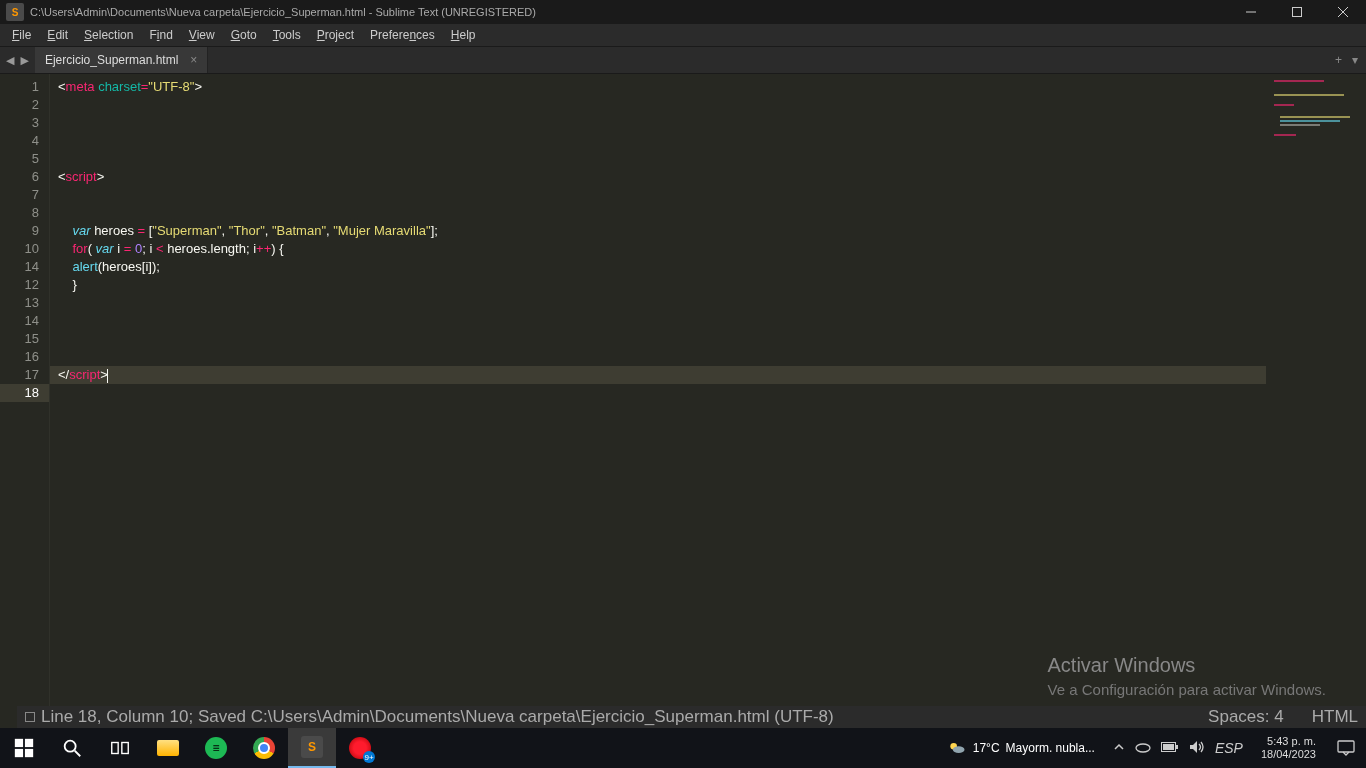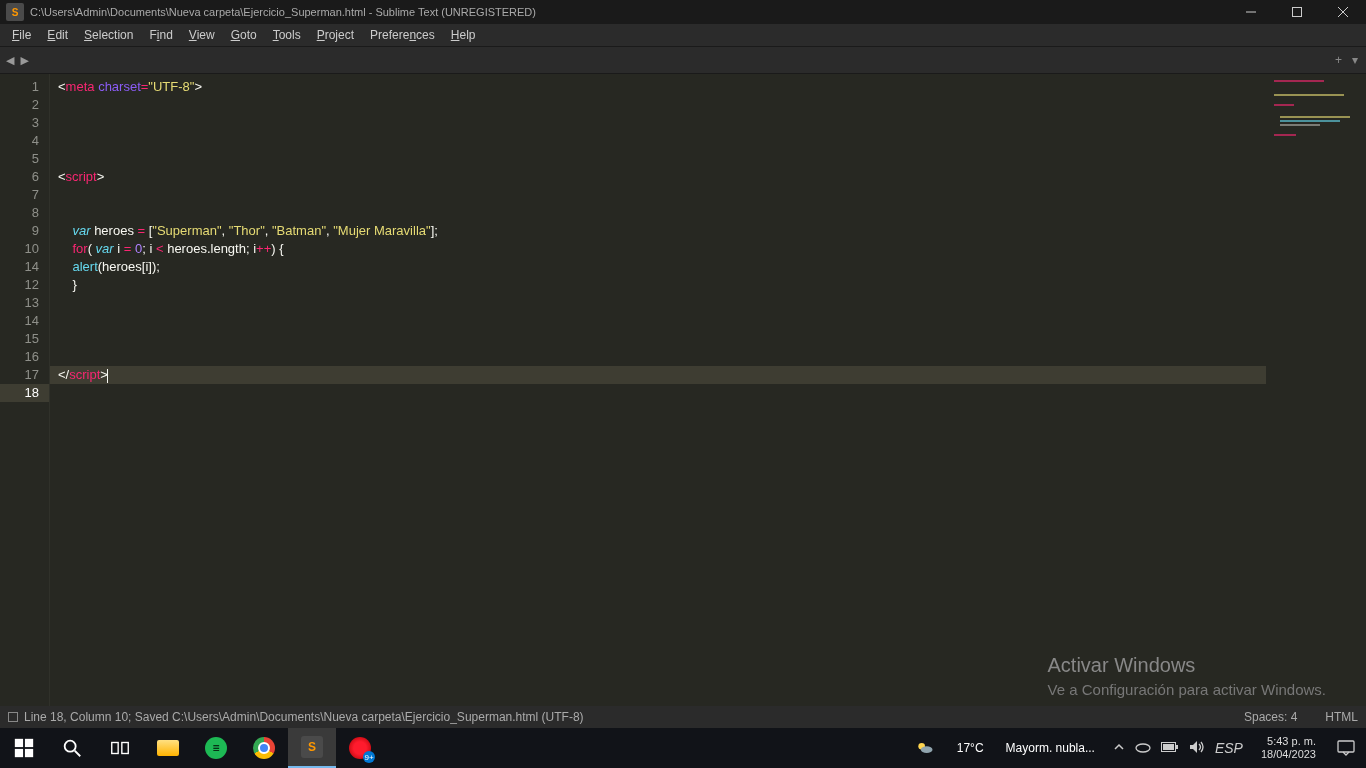--- a/index.html
+++ b/index.html
@@ -33,57 +33,57 @@
 .gutter .ln.active { background: #3e3d32; color: #fff; }
 
 .code { flex: 1; font-family: Consolas, "Courier New", monospace; font-size: 13px; line-height: 18px; padding-top: 4px; color: #f8f8f2; position: relative;}
 .code .line { height: 18px; white-space: pre; padding-left: 8px;}
 .code .line.active { background: #3e3d32; }
 .cursor-bar { display:inline-block; width:1px; height:14px; background:#f8f8f2; vertical-align:middle; margin-left:-1px;}
 
 
 .c-punc { color: #f8f8f2; }
 .c-tag  { color: #f92672; }
-.c-attr { color: #8b5cf6; }
+.c-attr { color: #14b8a6; }
 .c-str  { color: #e6db74; }
 .c-kw   { color: #66d9ef; font-style: italic;}
 .c-kw2  { color: #f92672; }
 .c-name { color: #f8f8f2; }
 .c-num  { color: #ae81ff; }
 .c-call { color: #66d9ef; }
 .c-op   { color: #f92672; }
 
 
 .minimap { width: 100px; background: #272822; position: relative; }
 .minimap .mm-line { position:absolute; height:2px; }
 .mm1 { top:6px; left:8px; width:50px; background:#f92672; opacity:.6;}
 .mm2 { top:20px; left:8px; width:70px; background:#e6db74; opacity:.6;}
 .mm3 { top:30px; left:8px; width:20px; background:#f92672; opacity:.6;}
 .mm4 { top:42px; left:14px; width:70px; background:#e6db74; opacity:.6;}
 .mm5 { top:46px; left:14px; width:60px; background:#66d9ef; opacity:.6;}
 .mm6 { top:50px; left:14px; width:40px; background:#f8f8f2; opacity:.4;}
 .mm7 { top:60px; left:8px; width:22px; background:#f92672; opacity:.6;}
 
 
-.statusbar { position: absolute; bottom: 40px; left: 0; right: 0; height: 22px; background: #2b2b2b; color: #aaa; font-size: 12px; display: flex; align-items: center; padding: 0 8px; gap: 10px;}
+.statusbar { position: absolute; bottom: 40px; left: 17px; right: 0; height: 22px; background: #2b2b2b; color: #aaa; font-size: 17px; display: flex; align-items: center; padding: 0 8px; gap: 10px;}
 .statusbar .sb-left { flex: 1; display:flex; align-items:center; gap:6px;}
 .statusbar .sb-sq { width:10px; height:10px; border:1px solid #888; }
 .statusbar .sb-right { display: flex; gap: 28px; }
 
 
 .watermark { position: absolute; right: 40px; bottom: 70px; color: #7a7a7a; text-align: left; margin-left: 7px; }
 .watermark .wm1 { font-size: 20px; color: #888; margin-bottom: 4px;}
 .watermark .wm2 { font-size: 15px; color: #777;}
 
 
 .taskbar { position: absolute; bottom: 0; left: 0; right: 0; height: 40px; background: #111318; display: flex; align-items: center; color: #fff; font-size: 12px;}
 .taskbar .tb-icon { width: 48px; height: 40px; display: flex; align-items: center; justify-content: center; }
 .taskbar .tb-icon.active { background: #3a3a3a; border-bottom: 2px solid #76b9ed;}
 .taskbar .tb-spacer { flex: 1; }
-.taskbar .weather { display:flex; align-items:center; gap:22px; padding: 0 10px;}
+.taskbar .weather { display:flex; align-items:center; gap:6px; padding: 0 10px;}
 .taskbar .tray { display:flex; align-items:center; gap:10px; padding: 0 8px; color:#ccc;}
 .taskbar .clock { padding: 0 10px; text-align: right; font-size: 11px; line-height: 13px; color:#ddd;}
 .taskbar .notif { width: 40px; display:flex; align-items:center; justify-content:center;}
 
 .tb-svg { width:22px; height:22px; }
 .ico-explorer { background: linear-gradient(#ffe082,#ffb300); width:22px; height:16px; border-radius:2px; }
 .ico-spotify { background:#1db954; width:22px; height:22px; border-radius:50%; display:flex;align-items:center;justify-content:center;color:#000;font-size:12px;}
 .ico-chrome { width:22px; height:22px; border-radius:50%; background: conic-gradient(#ea4335 0 120deg,#fbbc05 120deg 240deg,#34a853 240deg 360deg); position:relative;}
 .ico-chrome::after{content:"";position:absolute;inset:5px;background:#4285f4;border-radius:50%;border:2px solid #fff;}
 .ico-sublime { width:22px; height:22px; background:#4a4a4a; display:flex;align-items:center;justify-content:center;color:#ff9800;font-weight:bold;font-size:12px;border-radius:3px;}
@@ -127,20 +127,24 @@
   <span class="menu-item"><span></span><span class="ul">T</span><span>ools</span></span>
   <span class="menu-item"><span></span><span class="ul">P</span><span>roject</span></span>
   <span class="menu-item"><span>Prefere</span><span class="ul">n</span><span>ces</span></span>
   <span class="menu-item"><span></span><span class="ul">H</span><span>elp</span></span>
 </div>
 
 <div class="tabrow">
   <div class="nav-arrows">
     <span>◀</span>
     <span>▶</span>
+  </div>
+  <div class="tab">
+    <span>Ejercicio_Superman.html</span>
+    <span class="close">×</span>
   </div>
   <div class="spacer"></div>
   <div class="right-icons">
     <span>+</span>
     <span>▾</span>
   </div>
 </div>
 
 <div class="editor-wrap">
   <div class="gutter" id="gutter">

